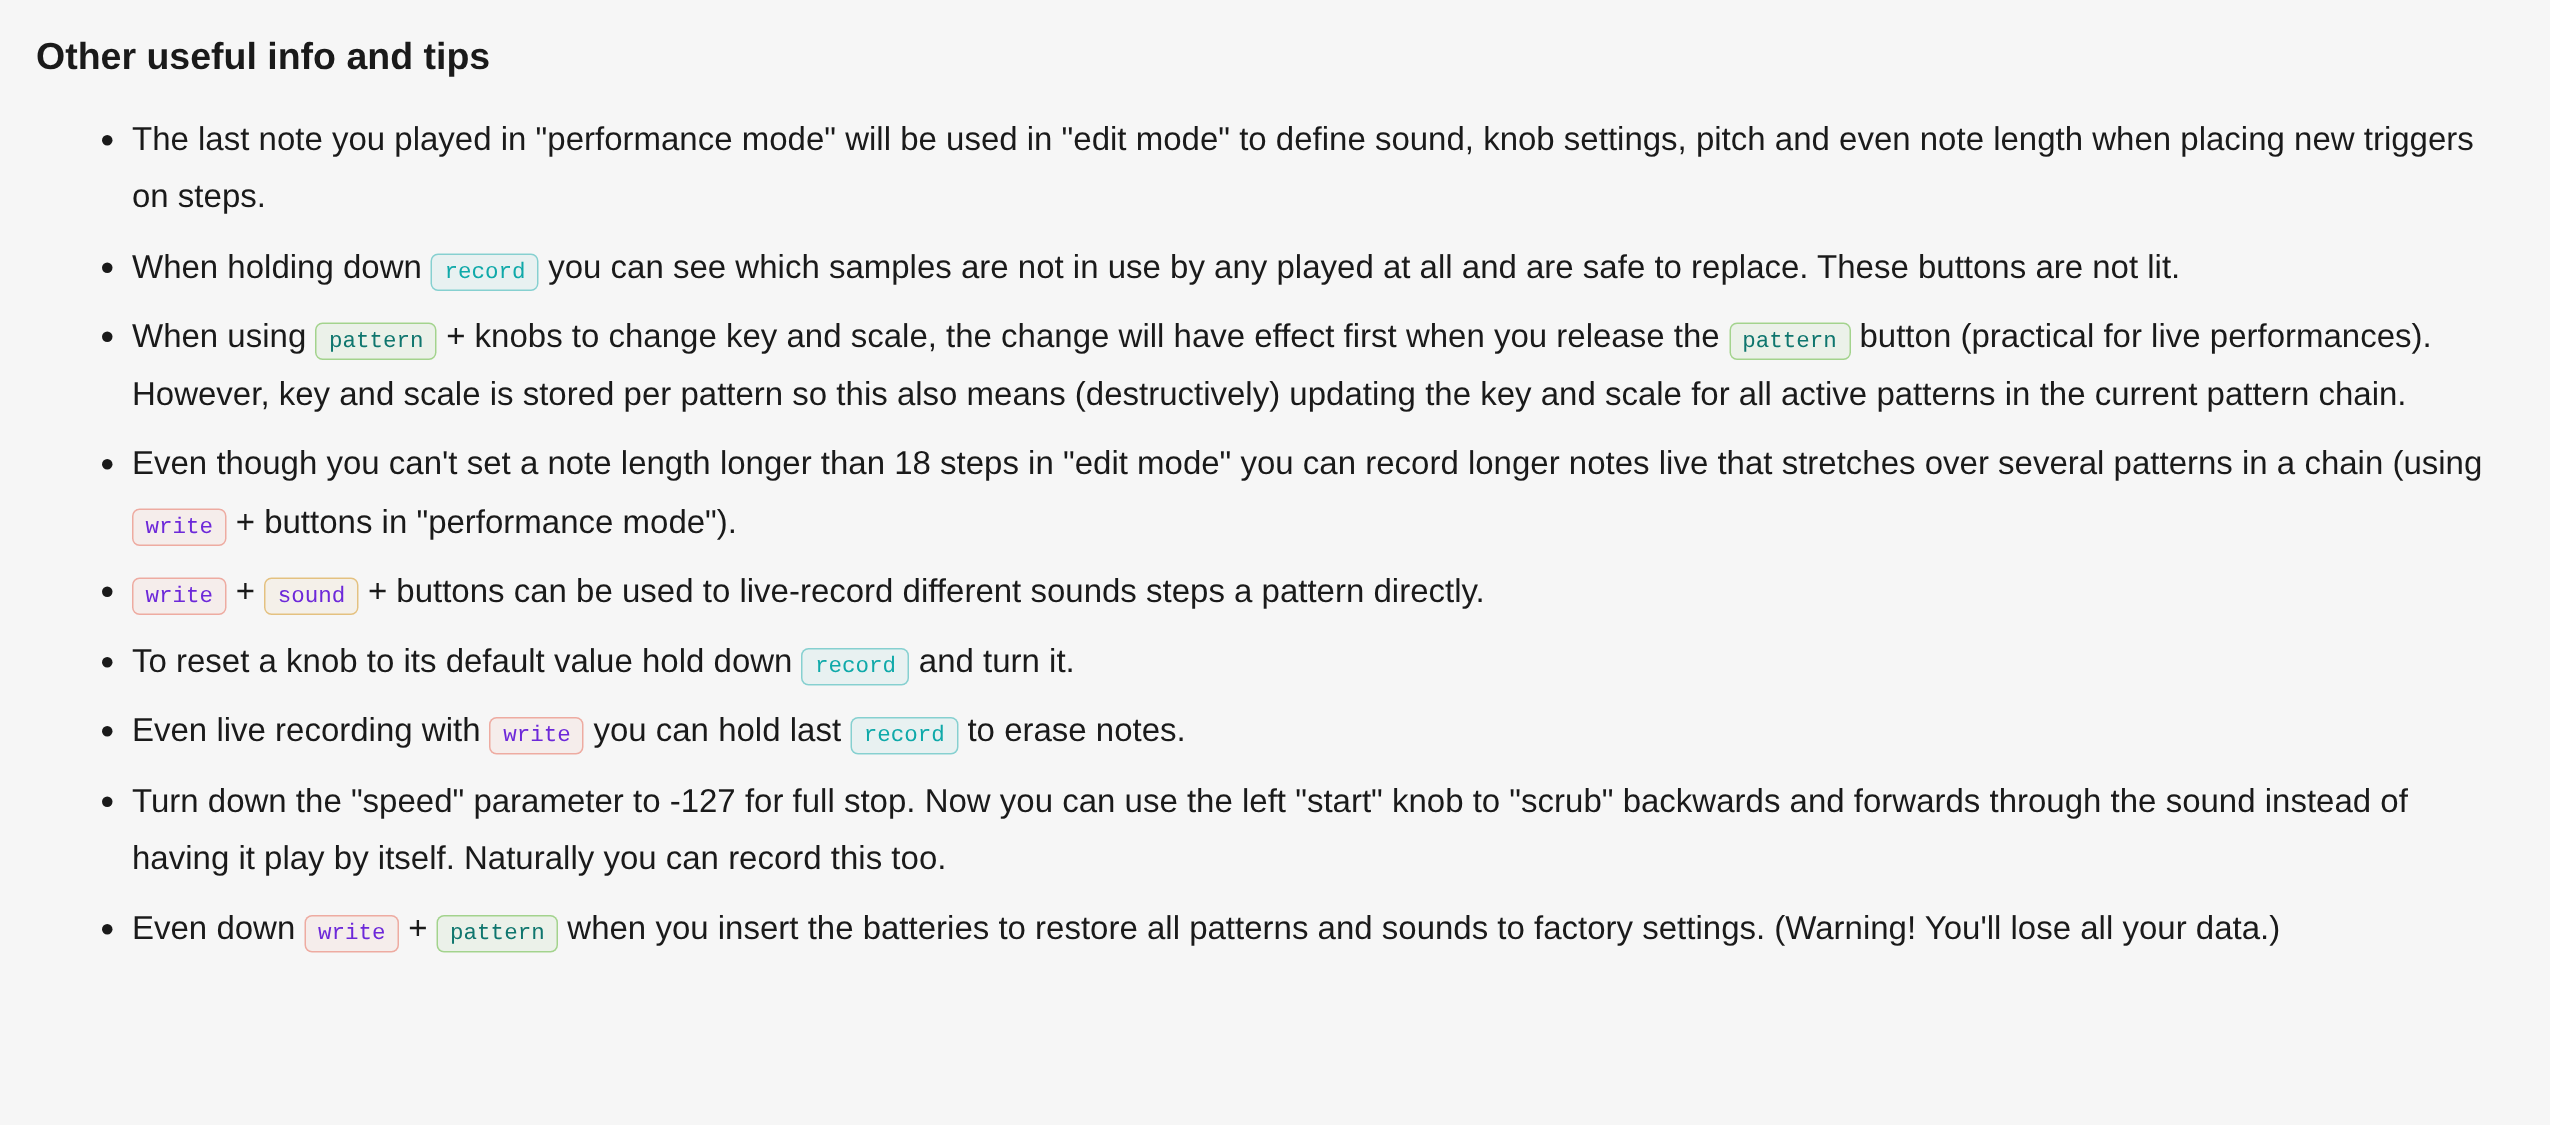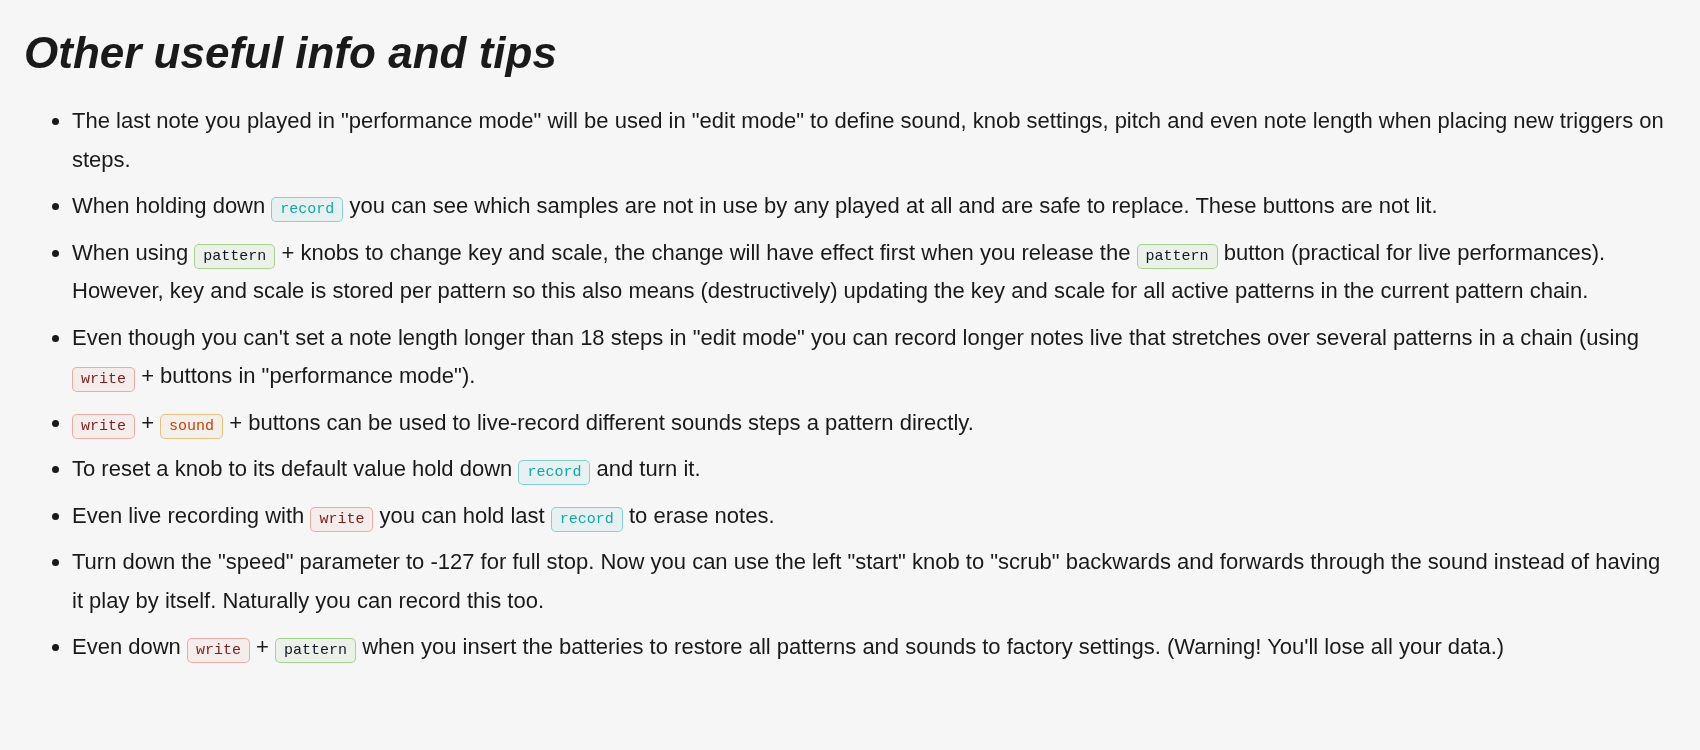--- a/index.html
+++ b/index.html
@@ -9,28 +9,27 @@
       margin: 0;
       padding: 20px 24px;
       background: #f6f6f6;
       font-family: -apple-system, BlinkMacSystemFont, "Segoe UI", Helvetica, Arial, sans-serif;
       font-size: 22px;
       line-height: 1.5;
       color: #1a1a1a;
       width: 1700px;
     }
     h2 {
-      font-size: 44px;
+      font-size: 25px;
       font-weight: 700;
       margin: 0 0 16px 0;
       color: #1a1a1a;
-      font-style: italic;
     }
     ul {
-      margin: 0;
+      margin: 16px;
       padding-left: 48px;
     }
     li {
       margin-bottom: 8px;
       line-height: 1.75;
     }
     .key {
       display: inline-block;
       font-family: "SFMono-Regular", Consolas, "Liberation Mono", Menlo, monospace;
       font-size: 15px;
@@ -41,33 +40,33 @@
       vertical-align: baseline;
     }
     
     .key.record {
       color: #0fa9a9;
       border-color: rgba(15, 169, 169, 0.45);
       background: rgba(15, 169, 169, 0.06);
     }
     
     .key.pattern {
-      color: #0f172a;
+      color: #0f766e;
       border-color: rgba(76, 175, 28, 0.45);
       background: rgba(76, 175, 28, 0.06);
     }
     
     .key.write {
-      color: #7f1d1d;
+      color: #6d28d9;
       border-color: rgba(226, 69, 47, 0.40);
       background: rgba(226, 69, 47, 0.05);
     }
     
     .key.sound {
-      color: #c2410c;
+      color: #6d28d9;
       border-color: rgba(208, 138, 0, 0.45);
       background: rgba(208, 138, 0, 0.05);
     }
   </style>
 </head>
 <body>
 
 <h2>Other useful info and tips</h2>
 
 <ul>

